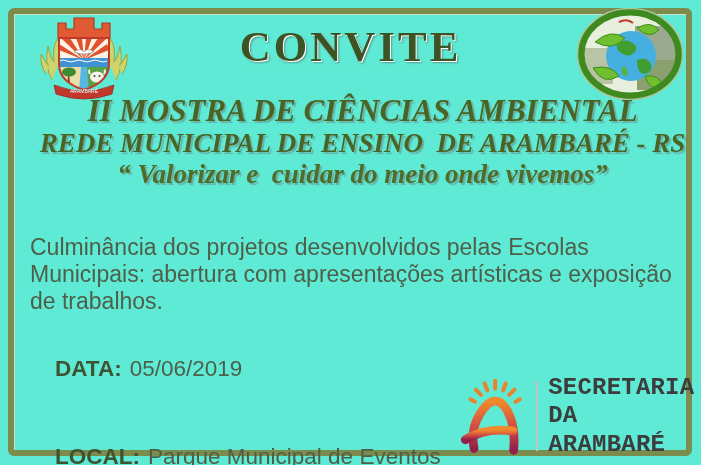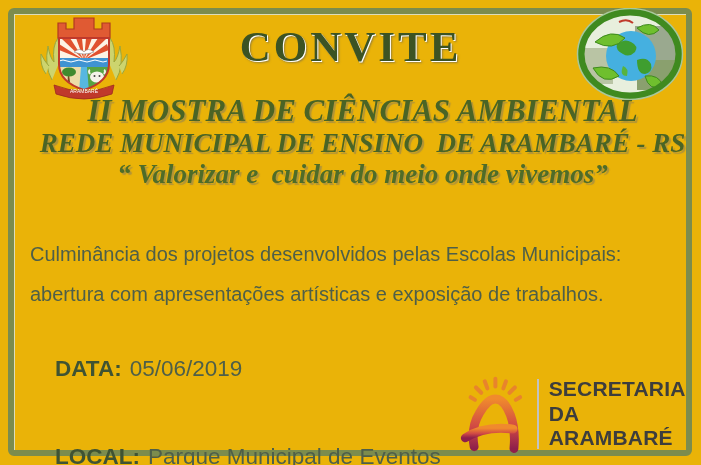--- a/index.html
+++ b/index.html
@@ -1,18 +1,18 @@
 <!DOCTYPE html>
 <html><head>
 <meta charset="utf-8">
 <style>
   * { margin:0; padding:0; box-sizing:border-box; }
   html,body { background:#ffffff; }
   .page {
-    position:relative; width:701px; height:465px; background:#eab308;
+    position:relative; width:701px; height:465px; background:#5eead4;
     font-family:"Liberation Sans", sans-serif; overflow:hidden;
   }
   .frame {
     position:absolute; left:8px; top:8px; right:9px; bottom:9px;
     border:6px solid #7c8c4d; border-radius:6px;
     box-shadow:inset 1px 1px 0 rgba(220,225,205,0.9);
   }
   .crest { position:absolute; left:28px; top:8px; width:112px; height:94px; }
   .eco-logo { position:absolute; left:575px; top:8px; width:110px; height:93px; }
   .convite {
@@ -25,33 +25,33 @@
     position:absolute; left:12px; width:100%; text-align:center;
     font-family:"Liberation Serif", serif; font-style:italic; font-weight:bold;
     color:#4a6425; white-space:pre;
     text-shadow:2px 2px 1px rgba(110,110,110,0.45);
   }
   .t1 { top:93px;  font-size:31px; }
   .t2 { top:128px; font-size:27px; }
   .t3 { top:159px; font-size:27px; color:#4f6c28; }
   .para {
     position:absolute; left:30px; top:234px; width:650px;
-    font-size:20px; line-height:40px; color:#4e5f49;
+    font-size:23px; line-height:27px; color:#4e5f49;
   }
   .detail-row { position:absolute; left:30px; font-size:22.5px; color:#4e5f49; white-space:pre;text-align:center; }
   .detail-row .lbl { font-weight:bold; color:#3f5333; margin-right:8px; }
   .row-data    { top:330px; }
   .row-horario { top:373px; }
   .row-local   { top:418px; }
   .sec-logo { position:absolute; left:460px; top:374px; display:flex; align-items:center; }
   .sec-glyph { width:74px; height:80px; }
   .sec-divider { width:2px; height:70px; background:#c2c2c2; margin:0 10px 0 6px; }
   .sec-text {
-    font-weight:bold; color:#3d3d3d; font-size:21px; line-height:1.18;
-    letter-spacing:0.2px; font-family:Liberation Sans, sans-serif;
+    font-weight:bold; color:#3d3d3d; font-size:24px; line-height:1.18;
+    letter-spacing:0.2px; font-family:Liberation Mono, monospace;
   }
 </style>
 </head>
 <body>
 
 <div class="page">
 
   <div class="frame"></div>
 
   <svg class="crest" viewBox="0 0 112 94">

